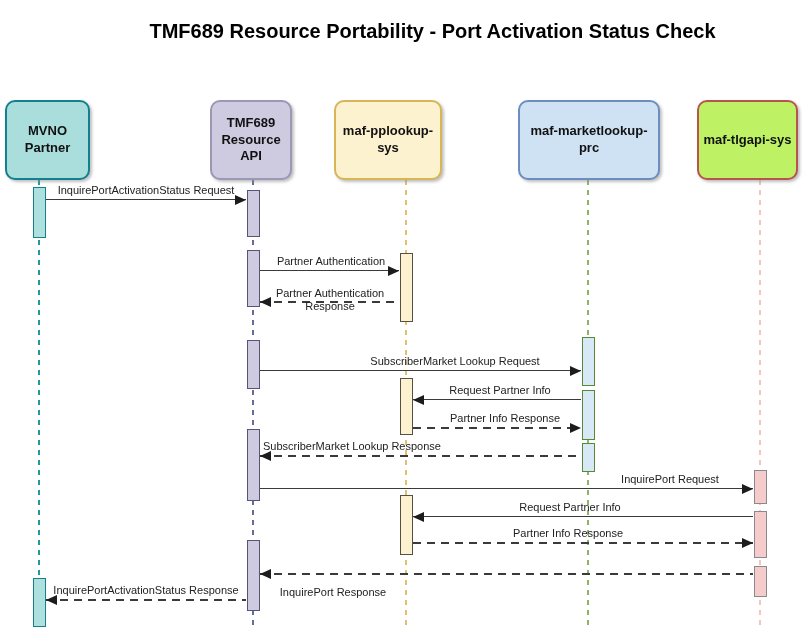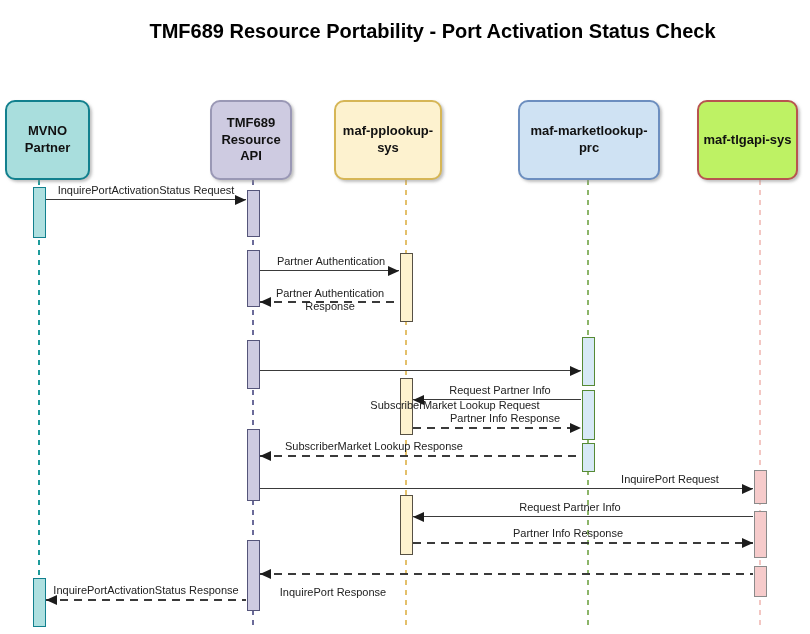--- a/index.html
+++ b/index.html
@@ -67,30 +67,30 @@
       <div class="msg-label" style="left: -54px; top: 184px;">InquirePortActivationStatus Request</div>
       <div class="msg-line solid" style="left: 260px; top: 270px; width: 139px;"></div>
       <div class="head right" style="left: 388px; top: 266px;"></div>
       <div class="msg-label" style="left: 131px; top: 255px;">Partner Authentication</div>
       <div class="msg-line dashed" style="left: 260px; top: 301px; width: 139px;"></div>
       <div class="head left" style="left: 260px; top: 297px;"></div>
       <div class="msg-label" style="left: 130px; top: 287px;">Partner Authentication
 Response</div>
       <div class="msg-line solid" style="left: 260px; top: 370px; width: 321px;"></div>
       <div class="head right" style="left: 570px; top: 366px;"></div>
-      <div class="msg-label" style="left: 255px; top: 355px; margin-top: 44px;">SubscriberMarket Lookup Request</div>
+      <div class="msg-label" style="left: 255px; top: 355px;">SubscriberMarket Lookup Request</div>
       <div class="msg-line solid" style="left: 413px; top: 399px; width: 168px;"></div>
       <div class="head left" style="left: 413px; top: 395px;"></div>
       <div class="msg-label" style="left: 300px; top: 384px;">Request Partner Info</div>
       <div class="msg-line dashed" style="left: 413px; top: 427px; width: 168px;"></div>
       <div class="head right" style="left: 570px; top: 423px;"></div>
       <div class="msg-label" style="left: 305px; top: 412px;">Partner Info Response</div>
       <div class="msg-line dashed" style="left: 260px; top: 455px; width: 321px;"></div>
       <div class="head left" style="left: 260px; top: 451px;"></div>
-      <div class="msg-label" style="left: 174px; top: 440px;">SubscriberMarket Lookup Response</div>
+      <div class="msg-label" style="left: 152px; top: 440px;">SubscriberMarket Lookup Response</div>
       <div class="msg-line solid" style="left: 260px; top: 488px; width: 493px;"></div>
       <div class="head right" style="left: 742px; top: 484px;"></div>
       <div class="msg-label" style="left: 470px; top: 473px;">InquirePort Request</div>
       <div class="msg-line solid" style="left: 413px; top: 516px; width: 340px;"></div>
       <div class="head left" style="left: 413px; top: 512px;"></div>
       <div class="msg-label" style="left: 370px; top: 501px;">Request Partner Info</div>
       <div class="msg-line dashed" style="left: 413px; top: 542px; width: 340px;"></div>
       <div class="head right" style="left: 742px; top: 538px;"></div>
       <div class="msg-label" style="left: 368px; top: 527px;">Partner Info Response</div>
       <div class="msg-line dashed" style="left: 260px; top: 573px; width: 493px;"></div>

